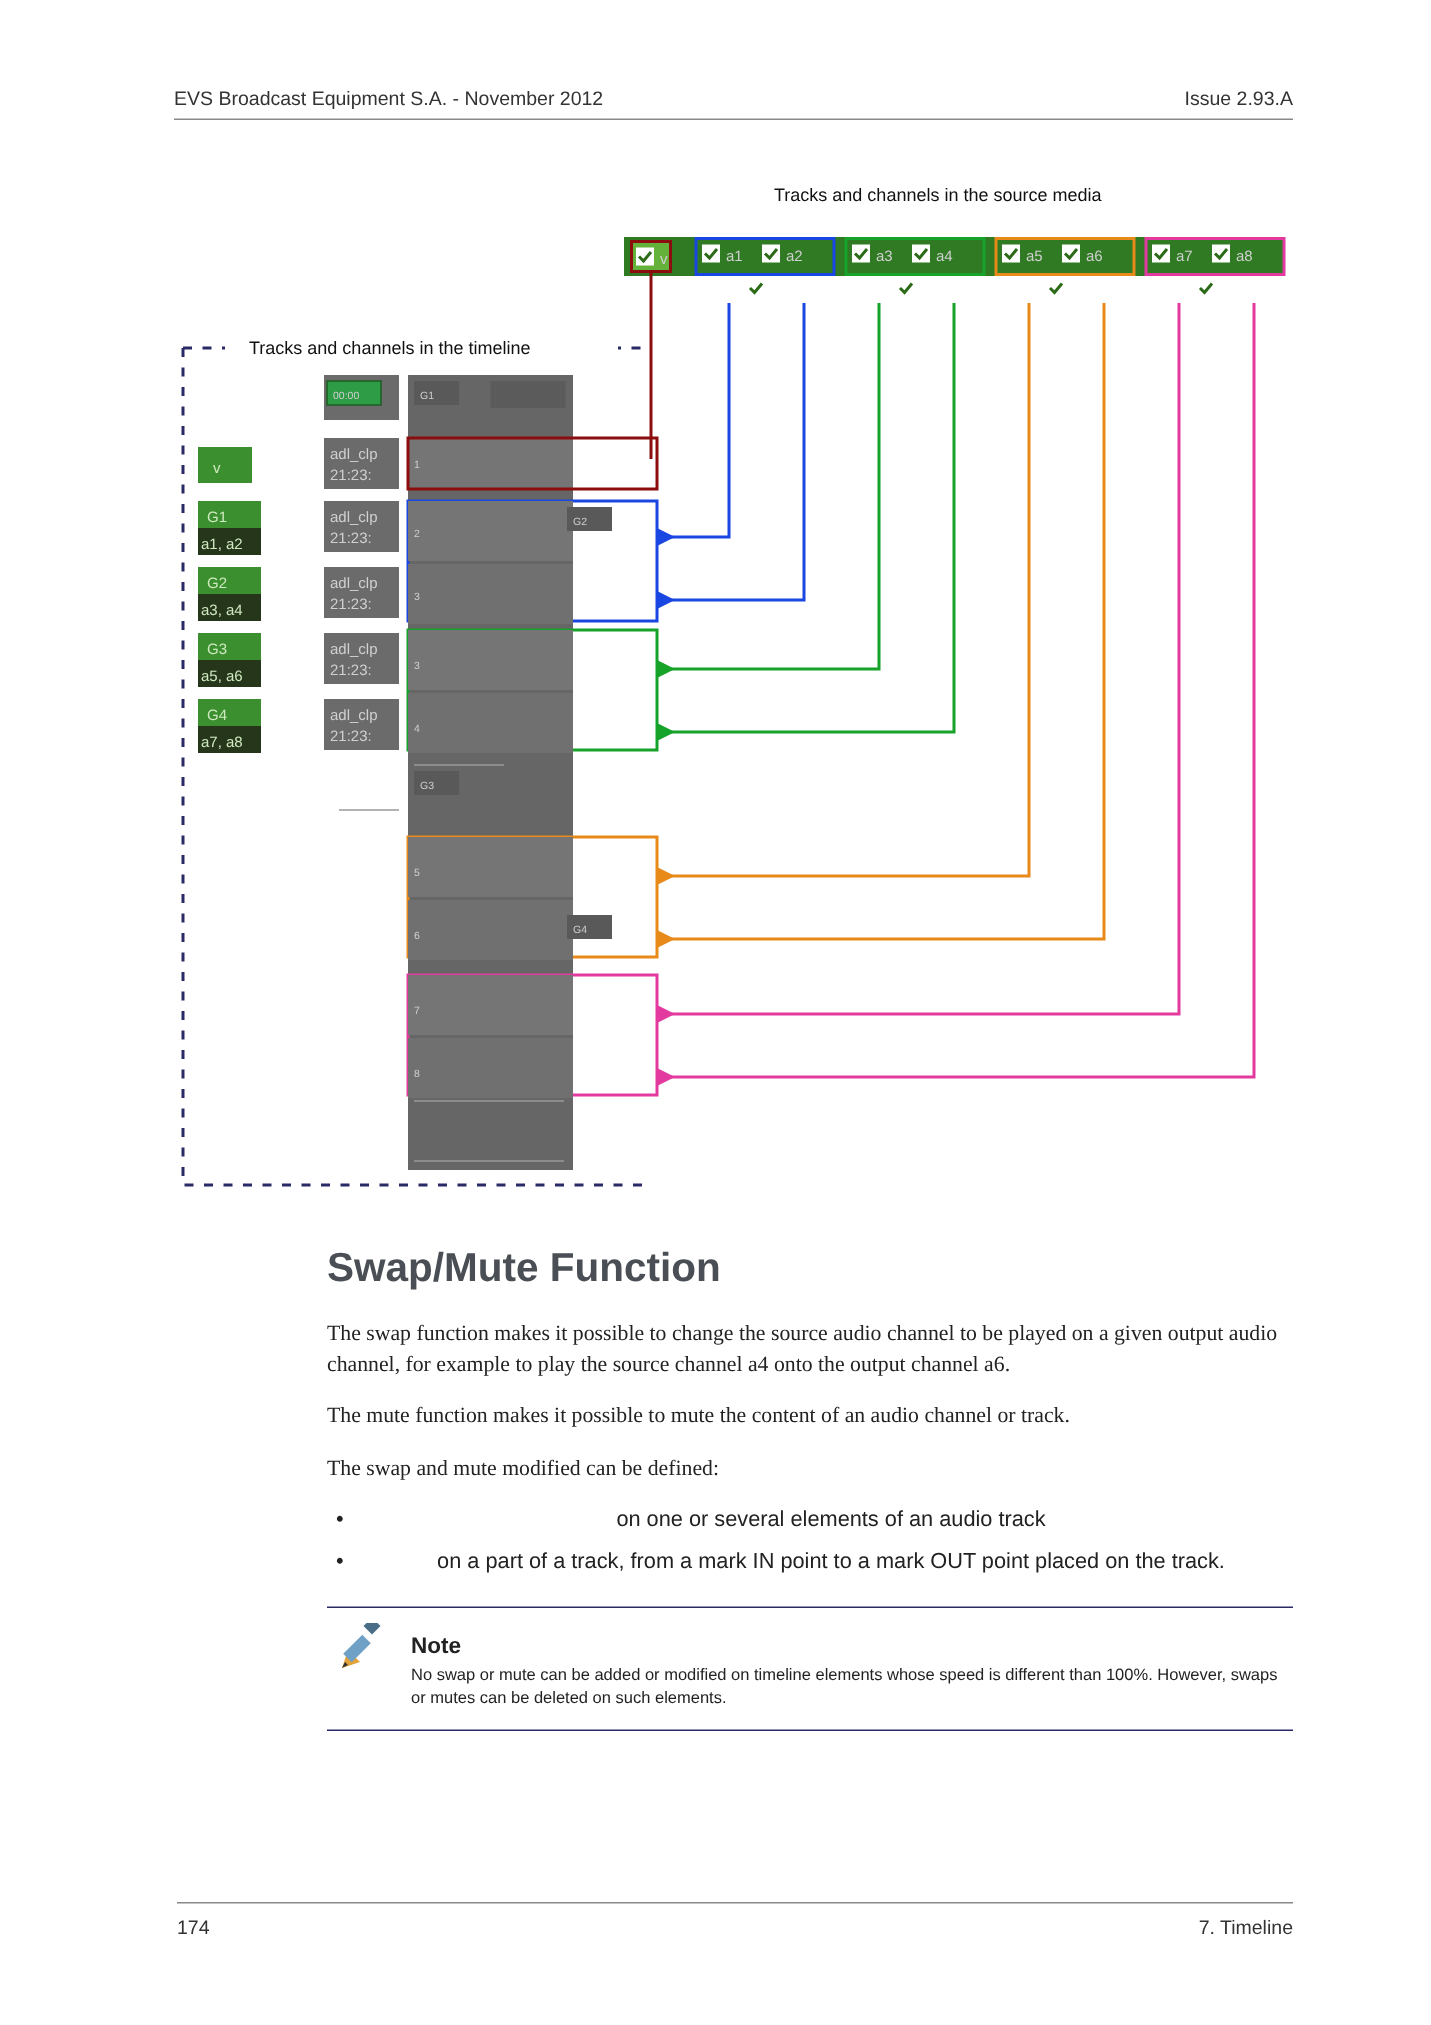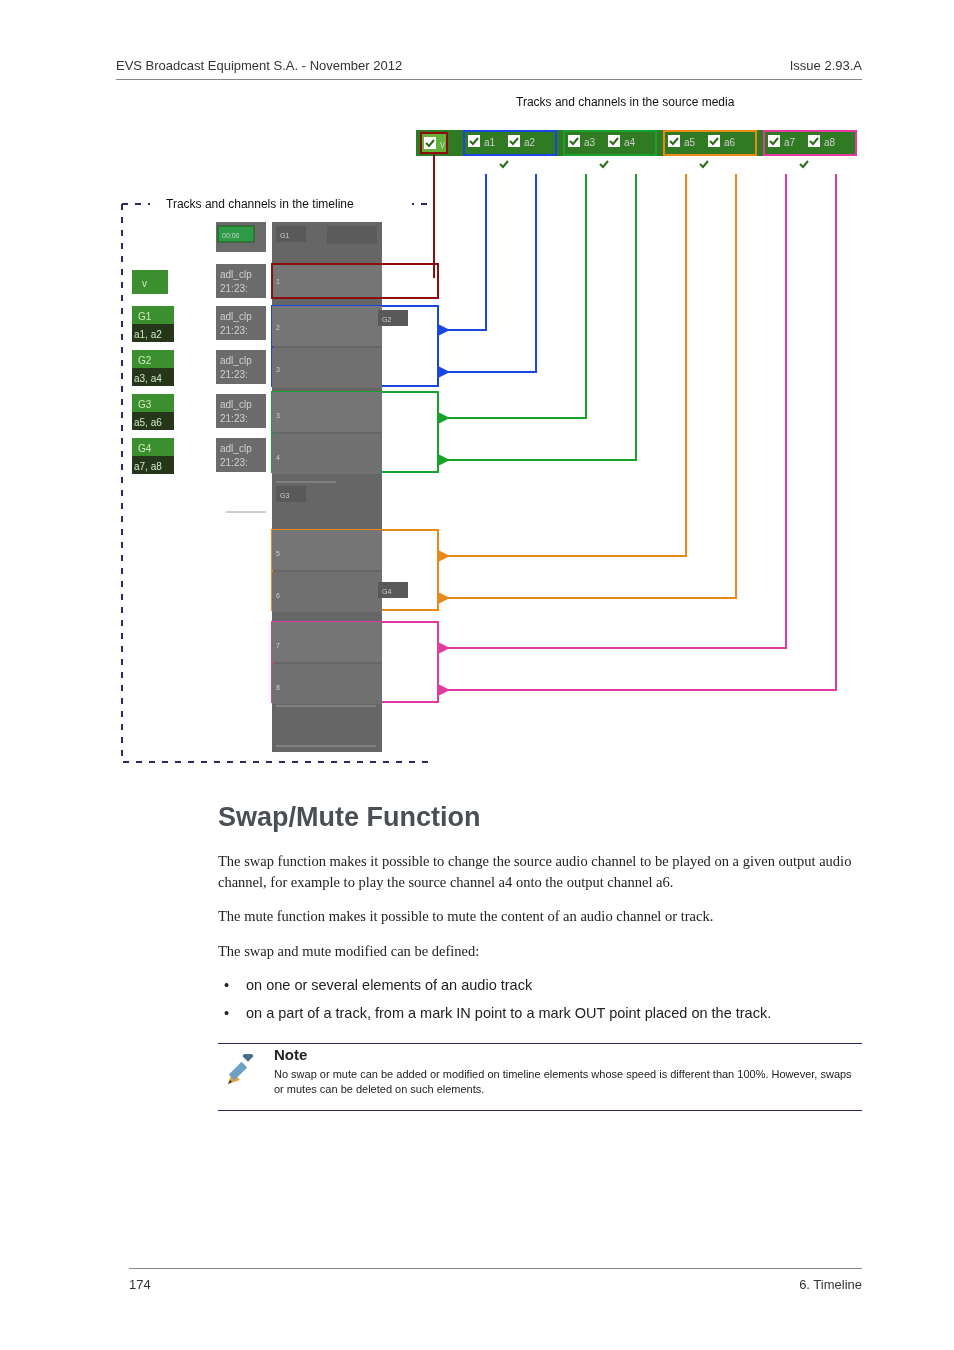--- a/index.html
+++ b/index.html
@@ -17,21 +17,21 @@
     box-sizing: border-box;
     padding: 58px 92px 60px 116px;
   }
   .header-row {
     display: flex;
     justify-content: space-between;
     font-size: 13px;
     color: #333;
     border-bottom: 1px solid #888;
     padding-bottom: 6px;
-    margin-bottom: 12px;
+    margin-bottom: 40px;
   }
   .figure-wrap {
     margin-left: 0;
     margin-bottom: 30px;
   }
   .figure-wrap svg { display: block; }
   .content {
     margin-left: 102px;
   }
   h2 {
@@ -43,38 +43,39 @@
   p.body {
     font-size: 14.5px;
     line-height: 1.42;
     margin: 0 0 14px 0;
     font-family: Liberation Serif, serif;
   }
   ul.bullets {
     list-style: none;
     padding: 0;
     margin: 0 0 18px 0;
+    text-align: center;
   }
   ul.bullets li {
     font-size: 14.5px;
     line-height: 1.5;
     margin: 6px 0;
     padding-left: 28px;
     position: relative;
   }
   ul.bullets li::before {
     content: "•";
     position: absolute;
     left: 6px;
     top: 0;
   }
   .note-box {
     border-top: 1.5px solid #2a2a66;
     border-bottom: 1.5px solid #2a2a66;
-    padding: 2px 0 12px 56px;
+    padding: 17px 0 12px 56px;
     margin-top: 10px;
     position: relative;
   }
   .note-box .icon {
     position: absolute;
     left: 6px;
     top: 10px;
     width: 34px;
     height: 34px;
   }
@@ -82,21 +83,21 @@
     font-weight: 700;
     font-size: 15px;
     margin-bottom: 4px;
   }
   .note-box .text {
     font-size: 11px;
     line-height: 1.42;
   }
   .footer-row {
     position: absolute;
-    left: 129px;
+    left: 118px;
     right: 92px;
     bottom: 58px;
     border-top: 1px solid #888;
     padding-top: 8px;
     display: flex;
     justify-content: space-between;
     font-size: 13px;
     color: #333;
   }
 
@@ -336,16 +337,16 @@
           <polygon points="4,30 6,26 8,28" fill="#333"></polygon>
         </svg>
       </span>
       <div class="title">Note</div>
       <div class="text">No swap or mute can be added or modified on timeline elements whose speed is different than 100%. However, swaps or mutes can be deleted on such elements.</div>
     </div>
   </div>
 
   <div class="footer-row">
     <span>174</span>
-    <span>6. Timeline</span>
+    <span>7. Timeline</span>
   </div>
 
 </div>
 
 </body></html>

